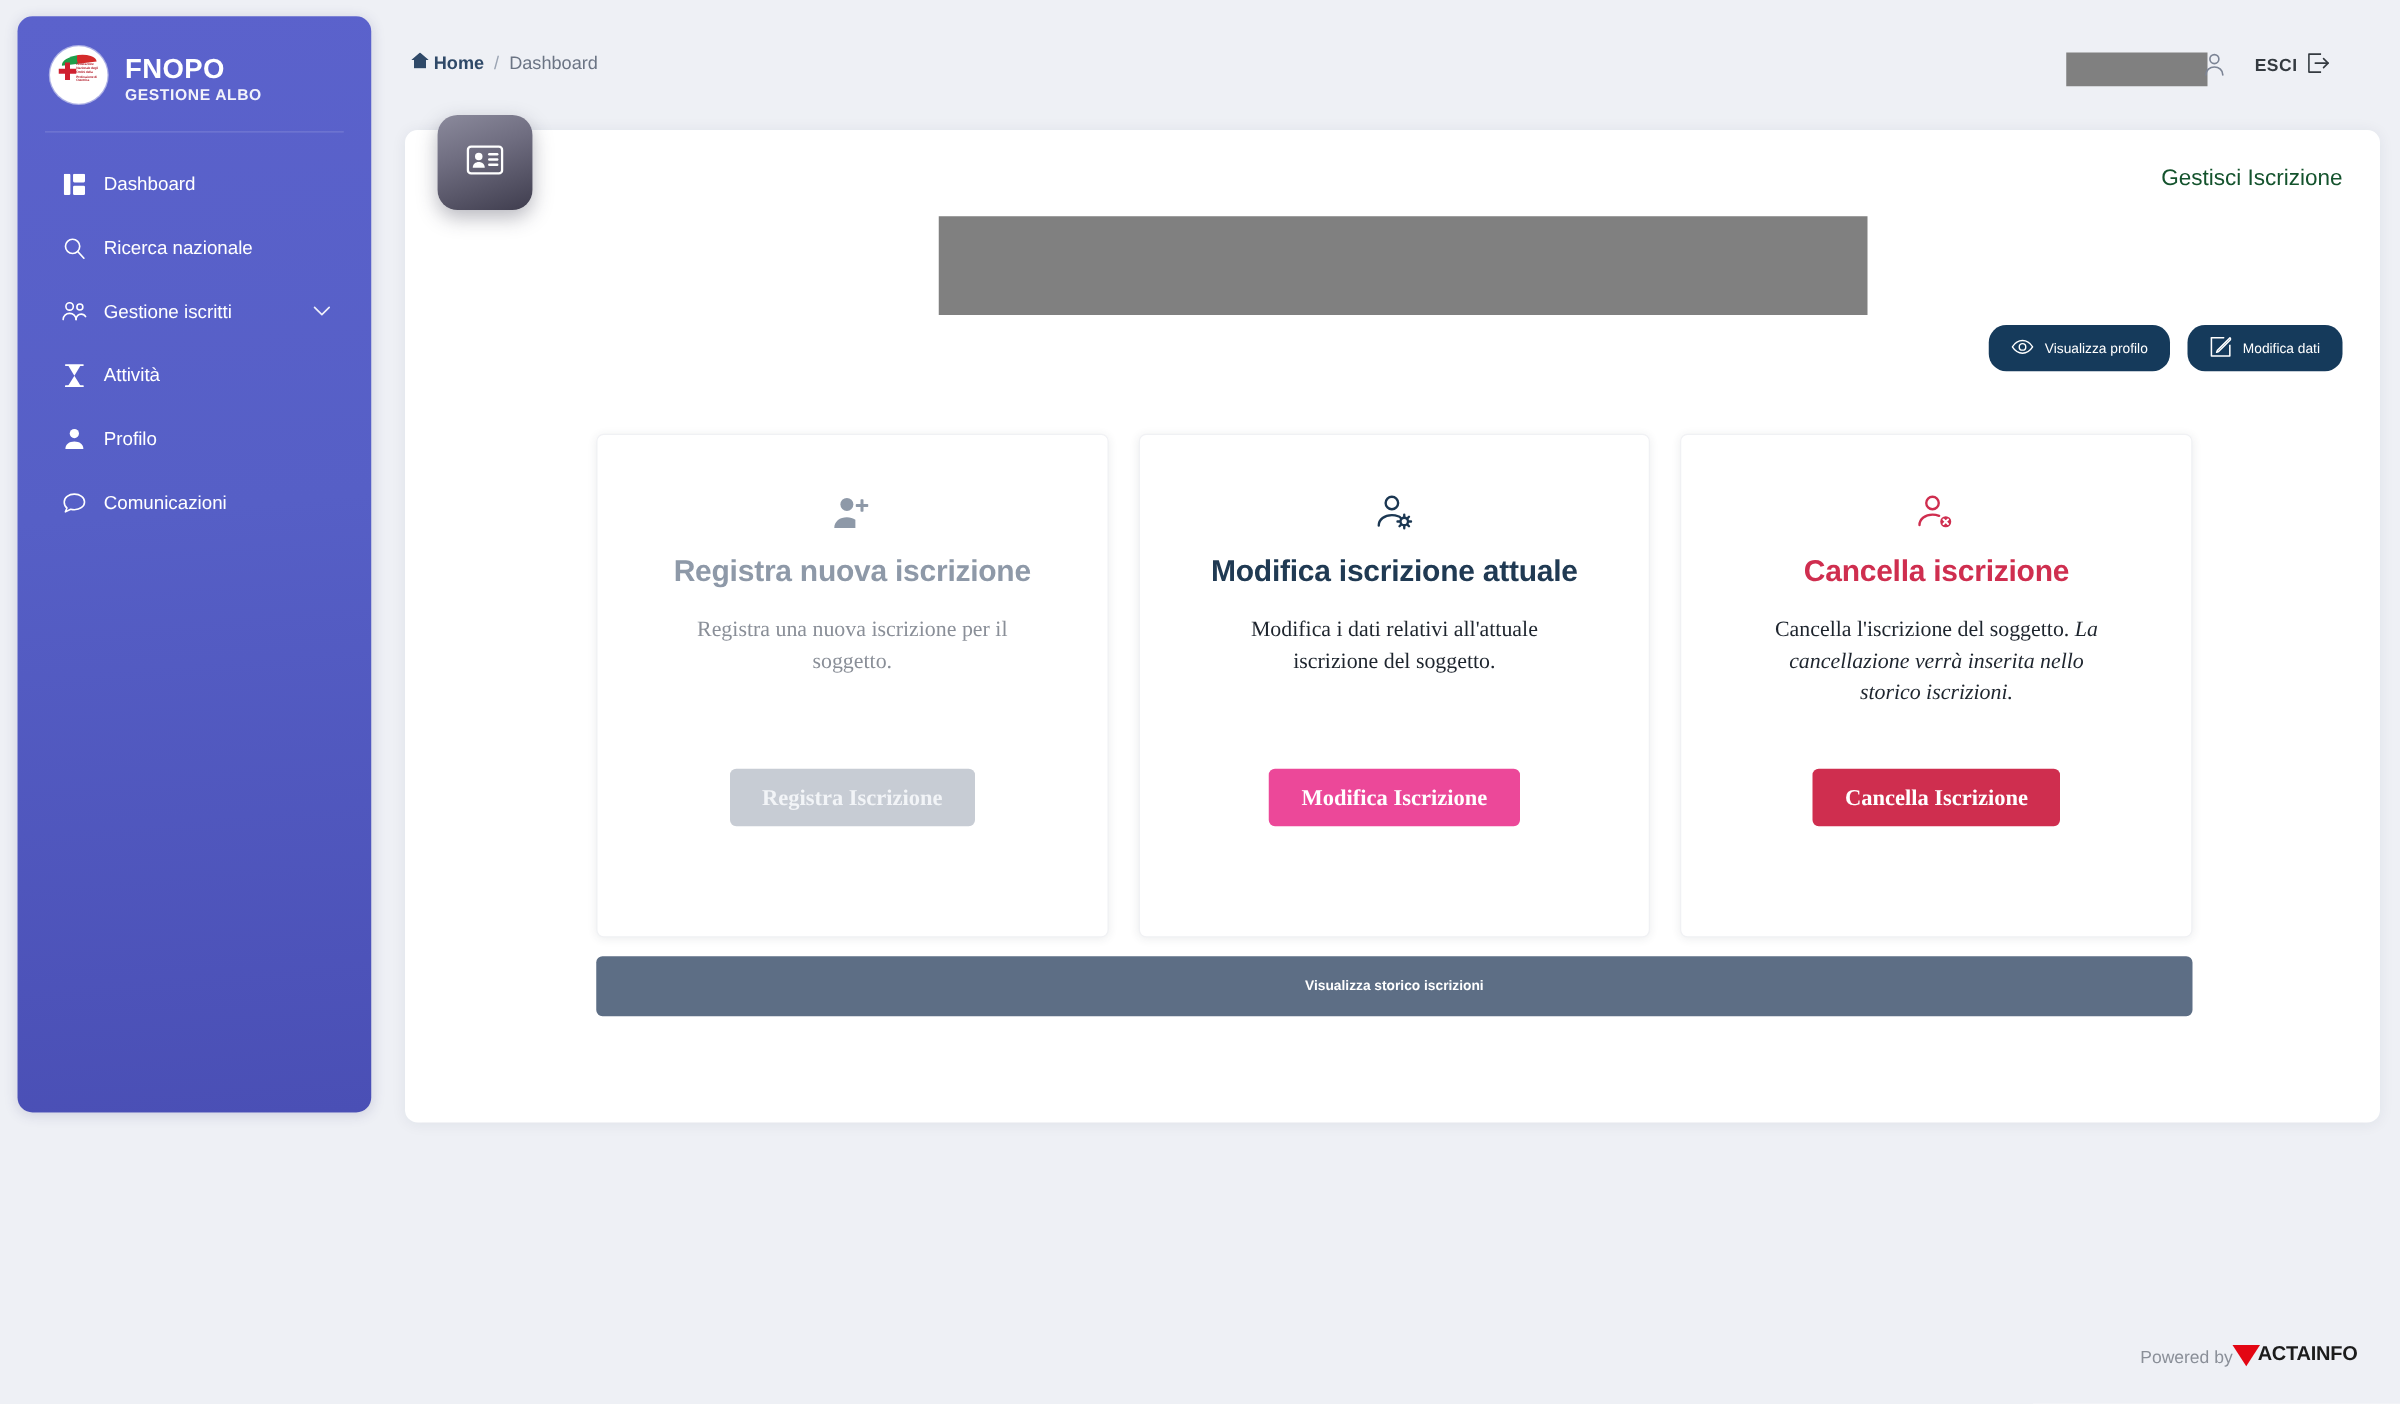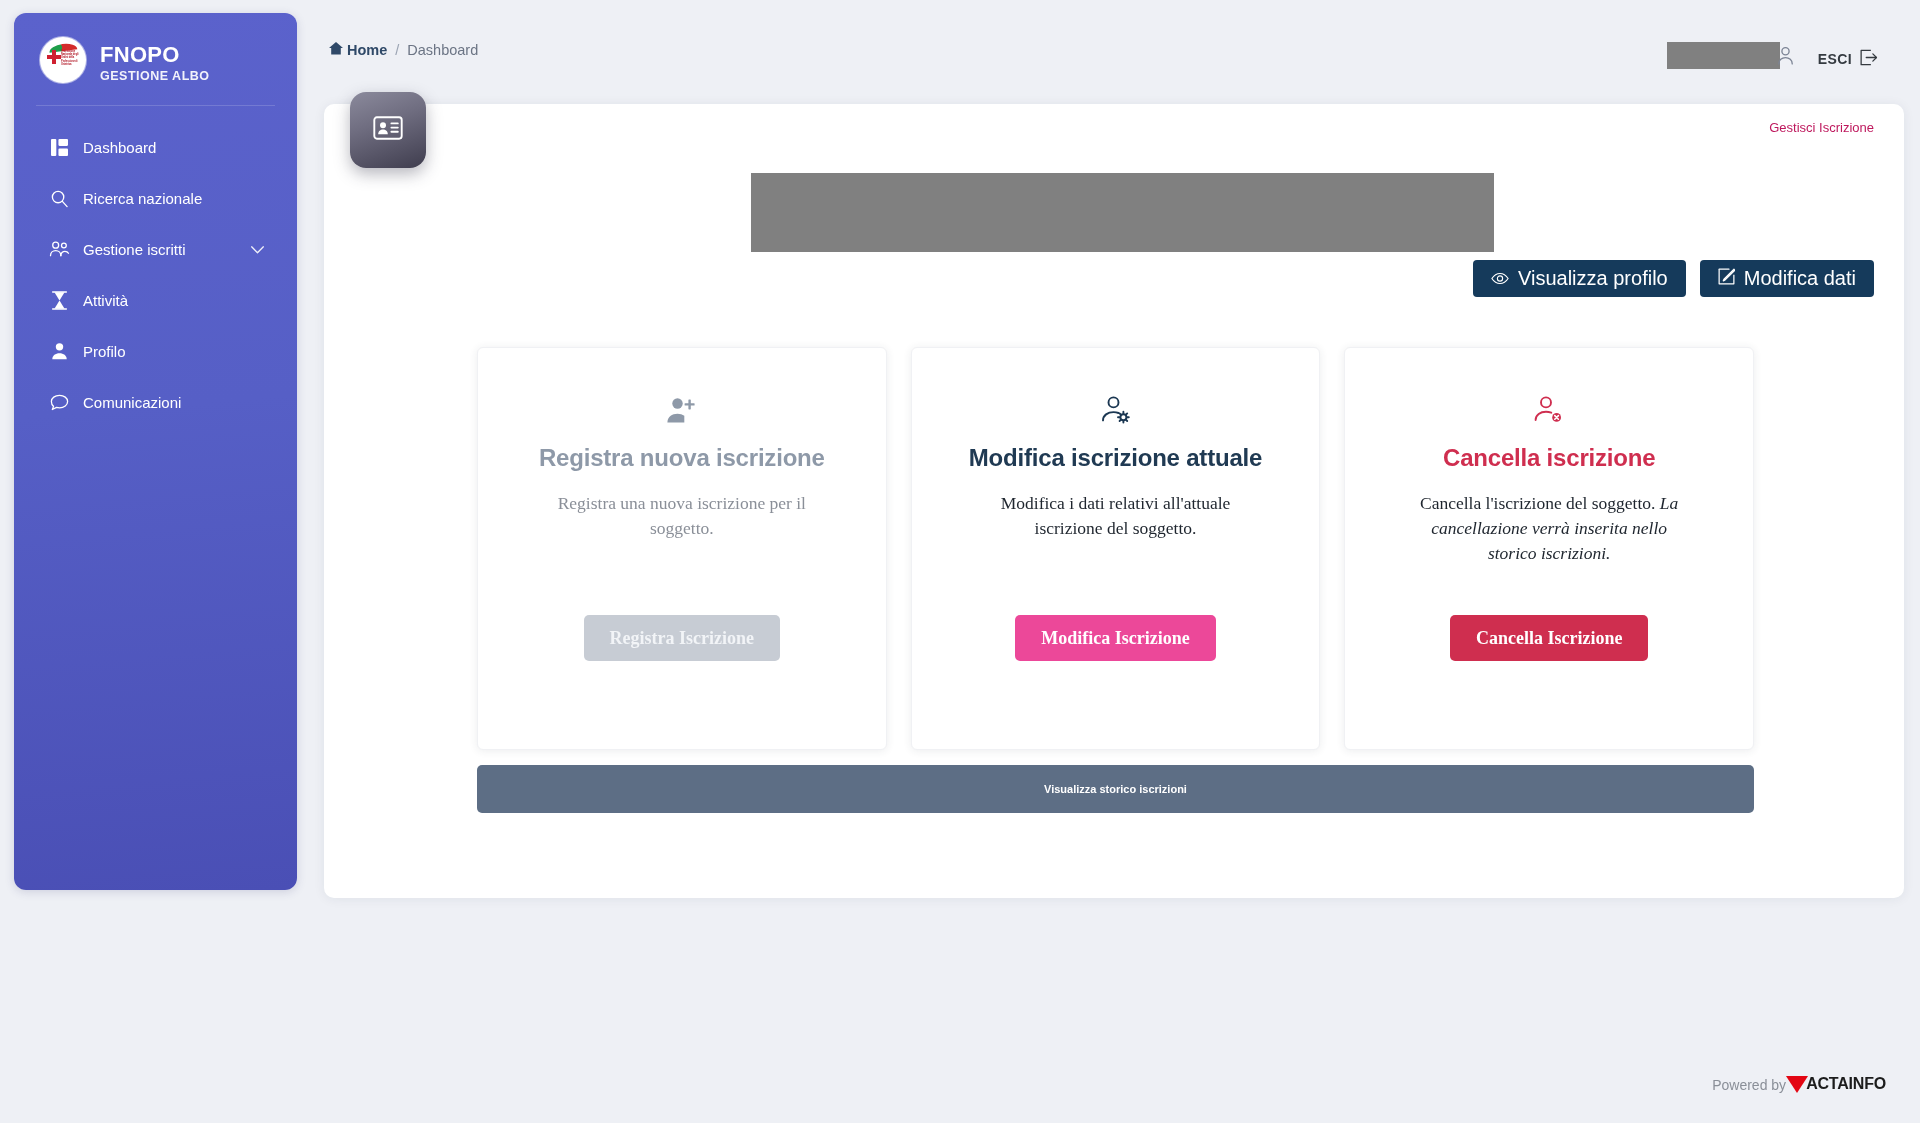--- a/index.html
+++ b/index.html
@@ -156,24 +156,24 @@
     color: #2f4968;
     font-weight: bold;
     text-decoration: none;
     cursor: pointer;
   }
   .crumb-sep { color: #9aa3b2; }
   .crumb-current { color: #6b7484; }
 
   #userzone {
     position: absolute;
-    right: 42px;
+    right: 56px;
     top: 42px;
     display: flex;
-    align-items: flex-end;
+    align-items: flex-start;
     gap: 11px;
   }
   .user-redacted {
     width: 113px;
     height: 27px;
     background: #808080;
   }
   .user-icon { margin-left: -15px; color: #7c8495; }
   .logout {
     display: flex;
@@ -211,23 +211,23 @@
     box-shadow: 0 6px 16px rgba(50,48,70,0.35);
     display: flex;
     align-items: center;
     justify-content: center;
     z-index: 5;
   }
 
   #gestisci-label {
     position: absolute;
     right: 46px;
-    top: 120px;
-    font-size: 13px;
-    color: #be185d;
+    top: 132px;
+    font-size: 18px;
+    color: #14532d;
   }
 
   #redaction-banner {
     position: absolute;
     left: 751px;
     top: 173px;
     width: 743px;
     height: 79px;
     background: #808080;
   }
@@ -239,24 +239,24 @@
     display: flex;
     gap: 14px;
   }
   .btn-navy {
     display: flex;
     align-items: center;
     gap: 9px;
     background: #153a5b;
     color: #ffffff;
     border: none;
-    border-radius: 4px;
+    border-radius: 14px;
     height: 37px;
     padding: 0 18px;
-    font-size: 20px;
+    font-size: 11px;
     font-family: "Liberation Sans", sans-serif;
     cursor: pointer;
     white-space: nowrap;
   }
 
   
   #cards-row {
     position: absolute;
     left: 477px;
     top: 347px;

